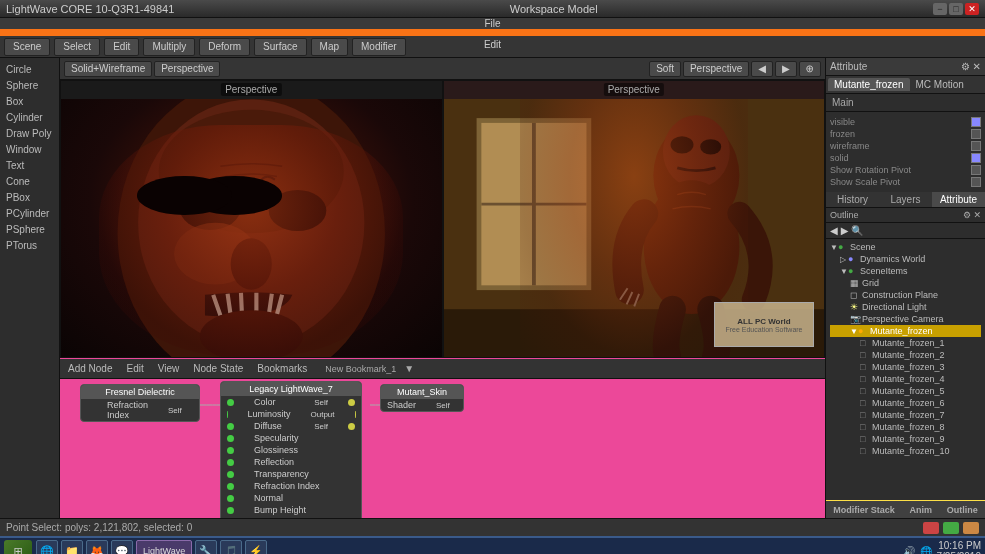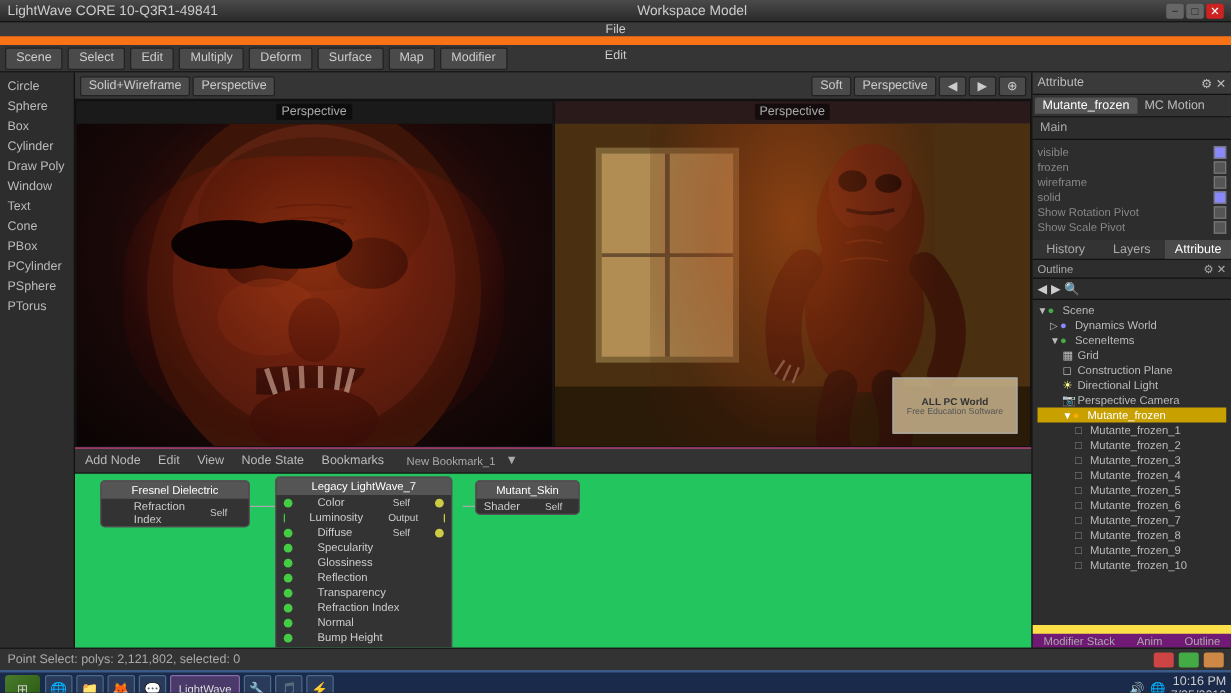--- a/index.html
+++ b/index.html
@@ -206,21 +206,21 @@
       font-size: 10px;
       color: #bbb;
       cursor: pointer;
       padding: 1px 4px;
     }
 
     .node-canvas {
       position: absolute;
       top: 20px;
       left: 0; right: 0; bottom: 0;
-      background: #22c55e;
+      background: #ec4899;
       overflow: hidden;
     }
 
     
     .node-box {
       position: absolute;
       background: #333;
       border: 1px solid #555;
       border-radius: 4px;
       font-size: 9px;
@@ -463,25 +463,26 @@
       border: 1px solid #222;
       color: #ccc;
       font-size: 10px;
       cursor: pointer;
       border-radius: 2px;
     }
 
     
     .modifier-bar {
       height: 18px;
-      background: #701a75;
+      background: #404040;
       display: flex;
       align-items: center;
       justify-content: space-around;
-      border-top: 7px solid #fde047;
+      border-top: 1px solid #fde047;
+      font-weight: bold;
     }
     .mod-btn {
       font-size: 9px;
       color: #aaa;
       cursor: pointer;
       padding: 1px 4px;
     }
   </style>
 </head>
 <body>

